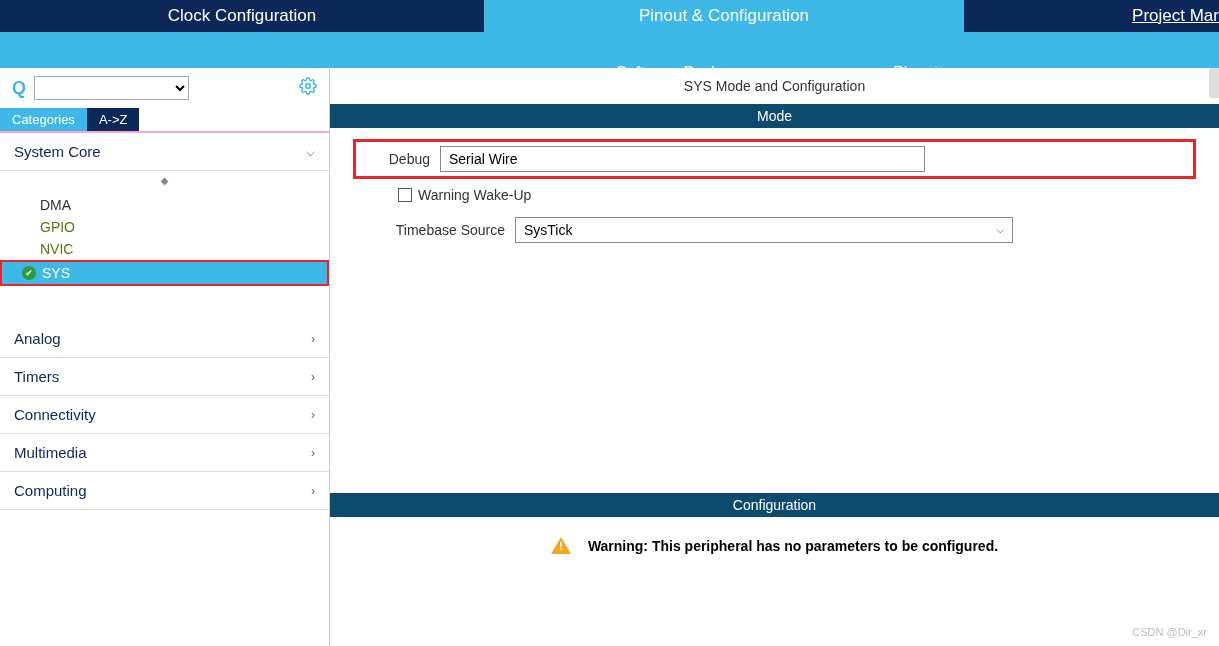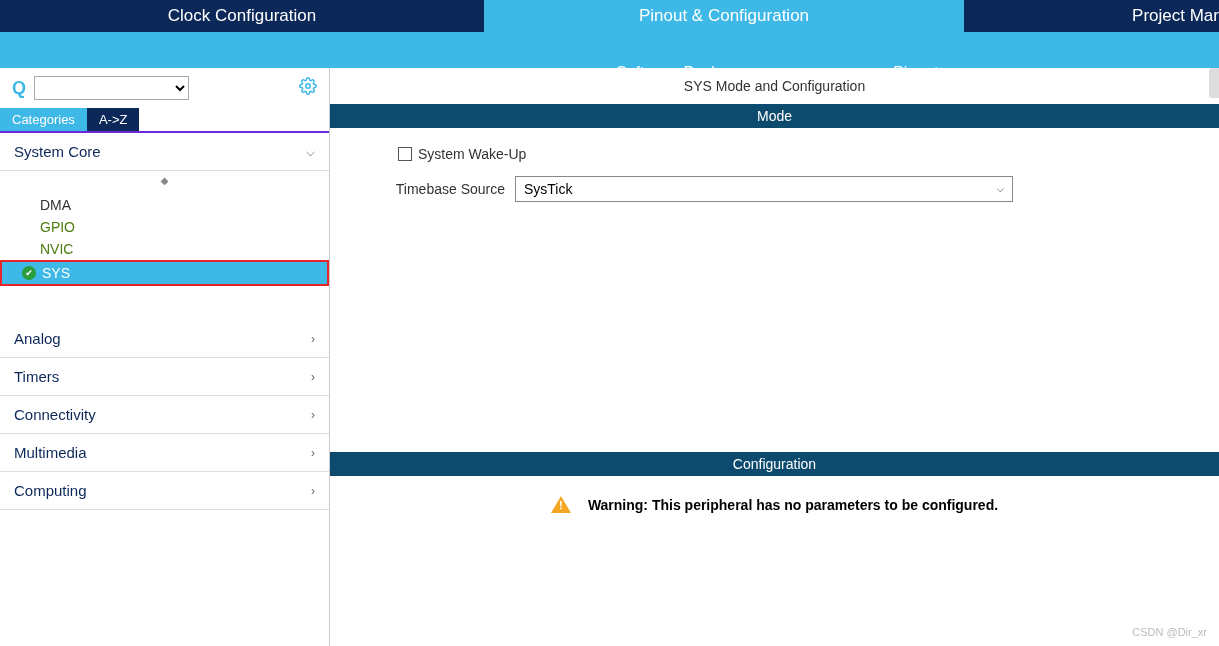--- a/index.html
+++ b/index.html
@@ -2,35 +2,35 @@
 <html><head>
   <meta charset="utf-8">
   <style>
     * { margin: 0; padding: 0; box-sizing: border-box; font-family: Arial, sans-serif; }
     body { width: 1219px; height: 646px; overflow: hidden; background: #fff; position: relative; }
     
     .top-tabs { display: flex; height: 32px; background: #3eb8e7; }
     .top-tab { padding: 0 30px; display: flex; align-items: center; color: #fff; font-size: 17px; cursor: pointer; }
     .top-tab.active { background: #3eb8e7; flex: 0 0 480px; justify-content: center; }
     .top-tab.inactive { background: #0c2859; flex: 0 0 484px; justify-content: center; }
-    .top-tab.inactive2 { background: #0c2859; flex: 1; justify-content: flex-end; padding-right: 0; }
+    .top-tab.inactive2 { background: #0c2859; flex: 1; justify-content: flex-end; padding-right: 0; text-decoration: underline; }
     
     .sub-bar { height: 36px; background: #3eb8e7; display: flex; align-items: center; padding-left: 600px; gap: 150px; }
     .sub-item { color: #fff; font-size: 16px; display: flex; align-items: center; gap: 6px; cursor: pointer; margin-top: 46px; }
     .chevron-down { width: 0; height: 0; border-left: 5px solid transparent; border-right: 5px solid transparent; border-top: 6px solid #fff; }
     
     .main { display: flex; height: calc(100% - 68px); }
     
     .sidebar { width: 330px; border-right: 1px solid #ccc; display: flex; flex-direction: column; }
     .search-row { display: flex; align-items: center; padding: 8px 12px; gap: 8px; }
     .search-icon { color: #3eb8e7; font-size: 18px; font-weight: bold; }
     .search-select { flex: 1; max-width: 155px; height: 24px; border: 1px solid #aaa; font-size: 13px; background: #fff; }
     .gear-icon { color: #3eb8e7; font-size: 18px; margin-left: auto; }
     
-    .cat-tabs { display: flex; border-bottom: 2px solid #6d28d9; }
+    .cat-tabs { display: flex; border-bottom: 2px solid #f9a8d4; }
     .cat-tab { padding: 4px 12px; font-size: 13px; cursor: pointer; }
     .cat-tab.active { background: #3eb8e7; color: #fff; }
     .cat-tab.dark { background: #0c2859; color: #fff; }
     
     .categories { padding: 0 0; overflow-y: auto; flex: 1; }
     .cat-header { padding: 10px 14px; color: #0c2859; font-size: 15px; display: flex; justify-content: space-between; align-items: center; border-bottom: 1px solid #ddd; cursor: pointer; }
     .cat-header .arrow { color: #666; font-size: 12px; }
     
     .sort-indicator { text-align: center; color: #888; font-size: 10px; padding: 4px 0; }
     
@@ -141,23 +141,31 @@
         <span class="arrow">›</span>
       </div>
     </div>
   </div>
 
   <div class="content">
     <div class="content-title">SYS Mode and Configuration</div>
     <div class="section-header">Mode</div>
 
     <div class="mode-panel">
+      <div class="redbox-debug">
+        <div class="form-row" style="margin-bottom:0">
+          <div class="form-label" style="width:80px">Debug</div>
+          <div class="form-select" style="max-width:485px">
+            <span>Serial Wire</span>
+          </div>
+        </div>
+      </div>
       <div class="checkbox-row">
         <div class="checkbox"></div>
-        <div class="checkbox-label">System Wake-Up</div>
+        <div class="checkbox-label">Warning Wake-Up</div>
       </div>
       <div class="form-row">
         <div class="form-label2">Timebase Source</div>
         <div class="form-select" style="max-width:498px">
           <span>SysTick</span>
           <span class="sel-arrow">⌵</span>
         </div>
       </div>
     </div>
 

